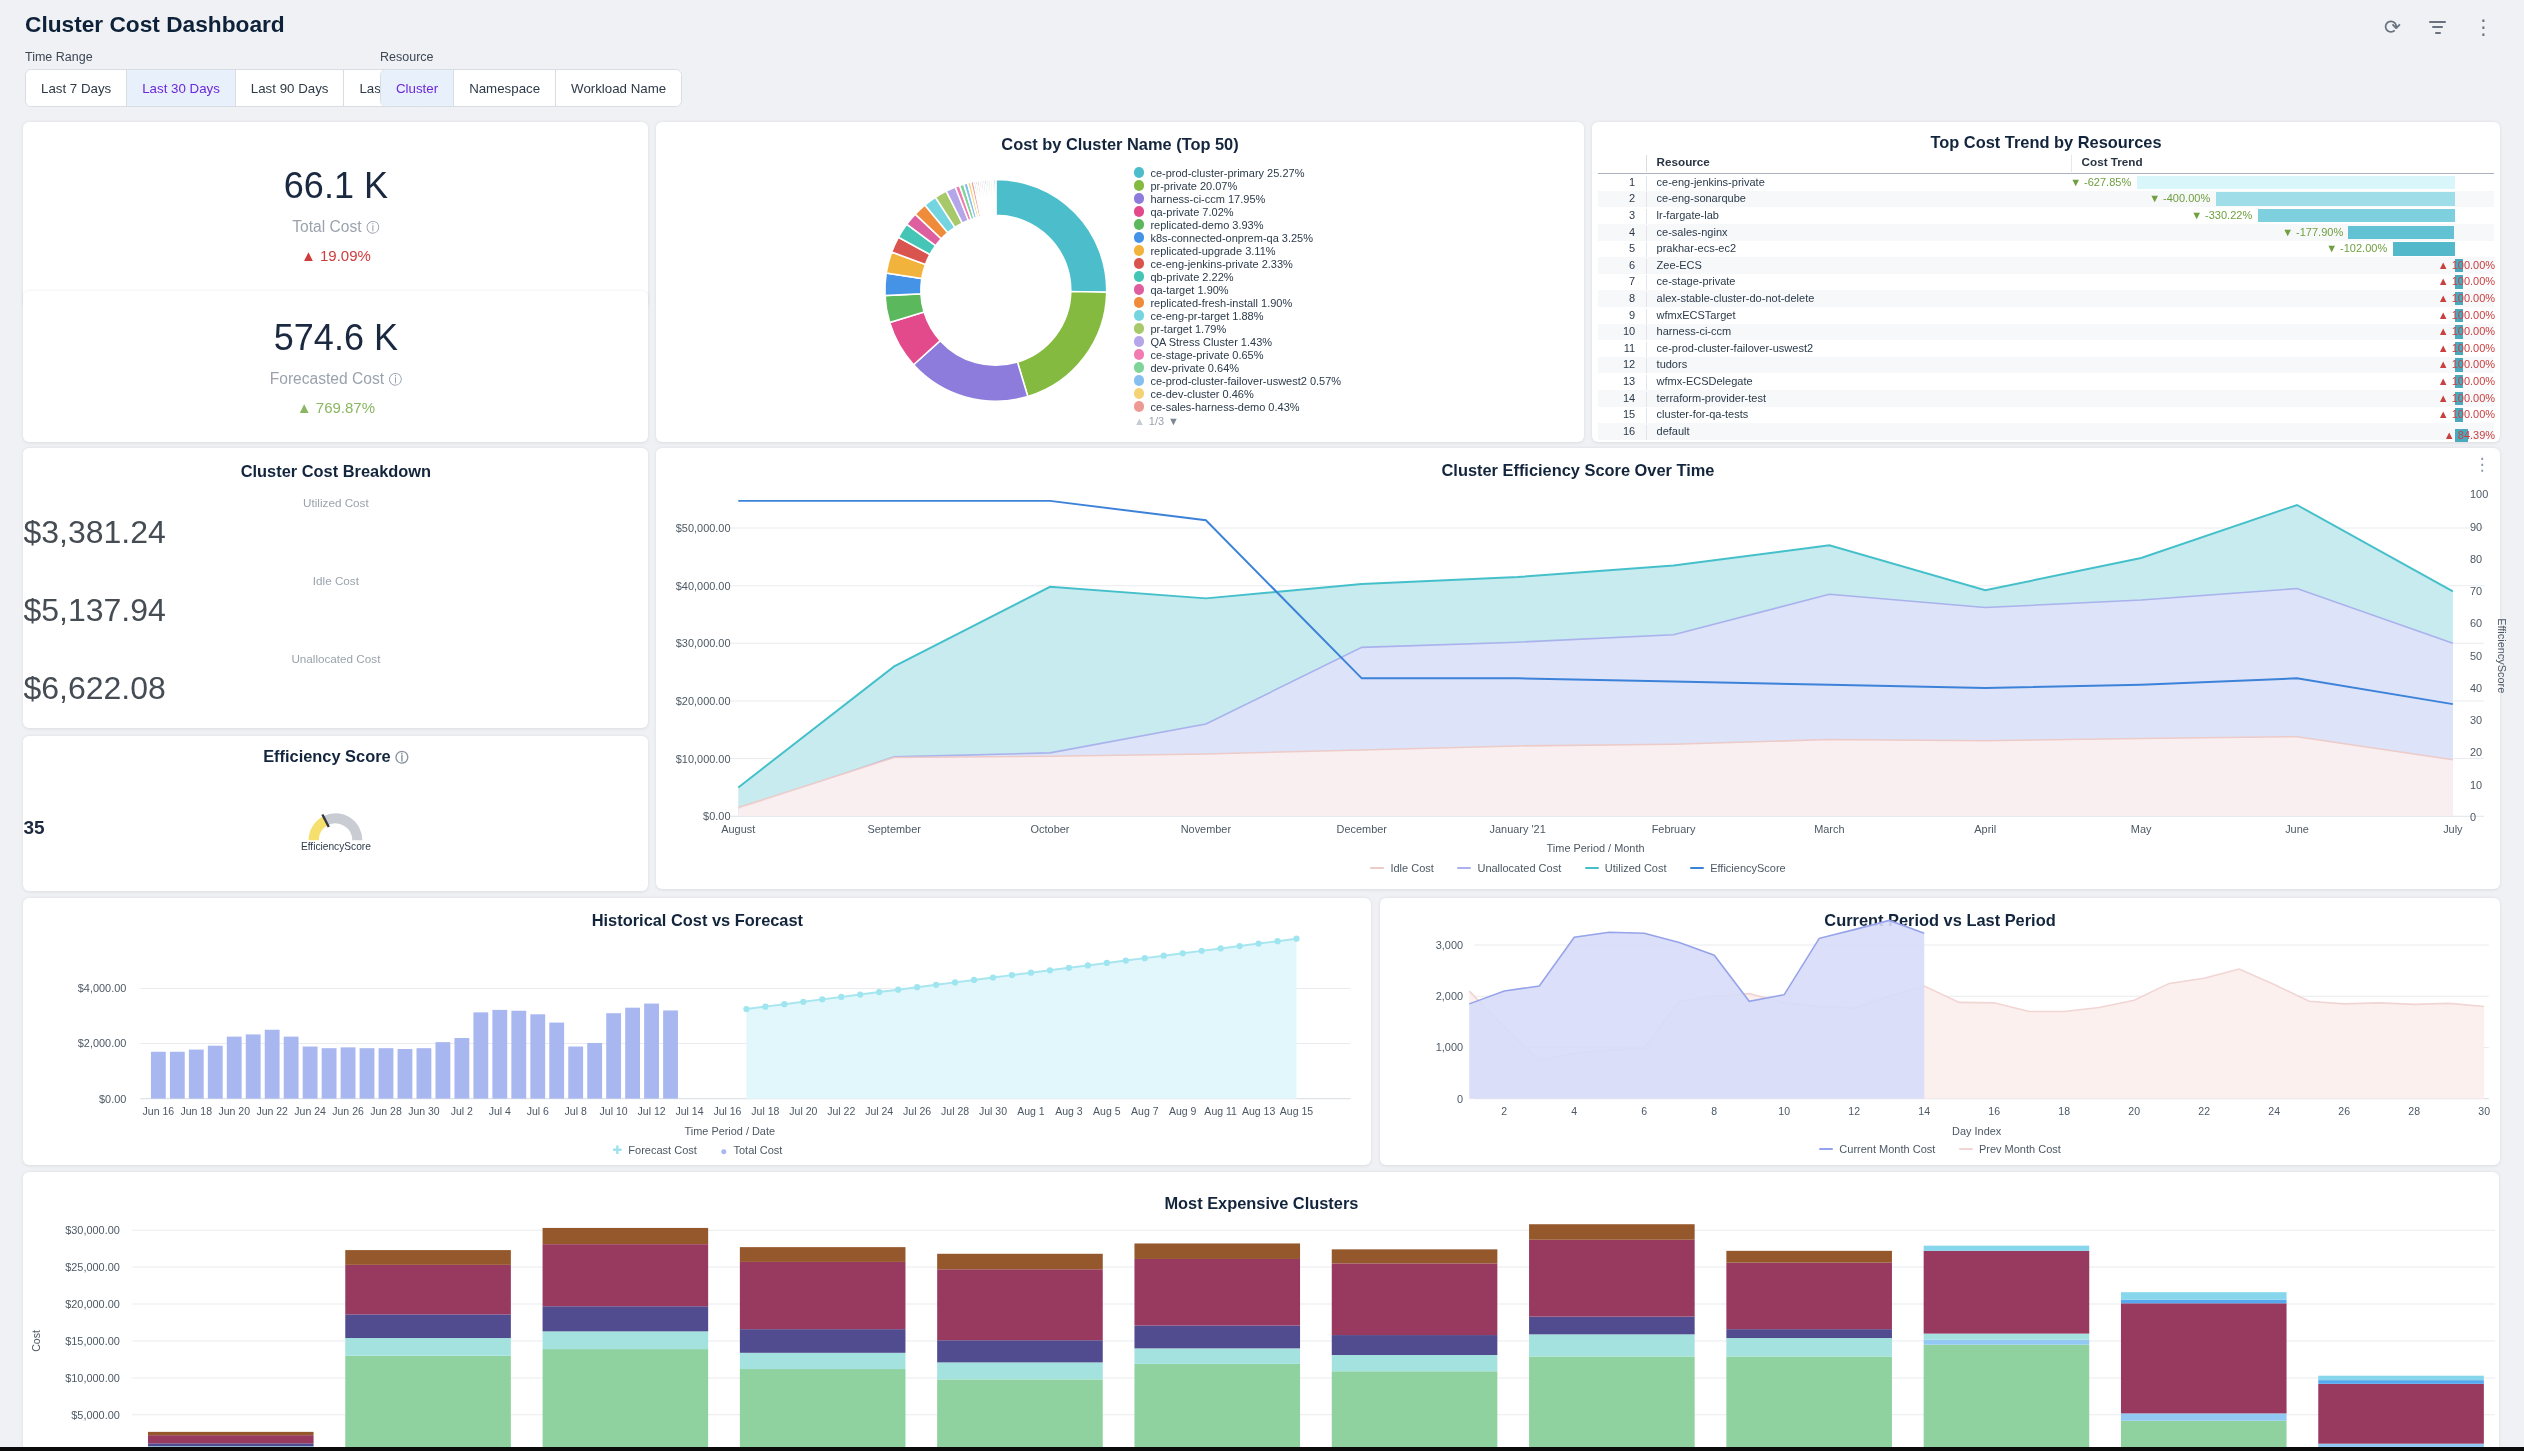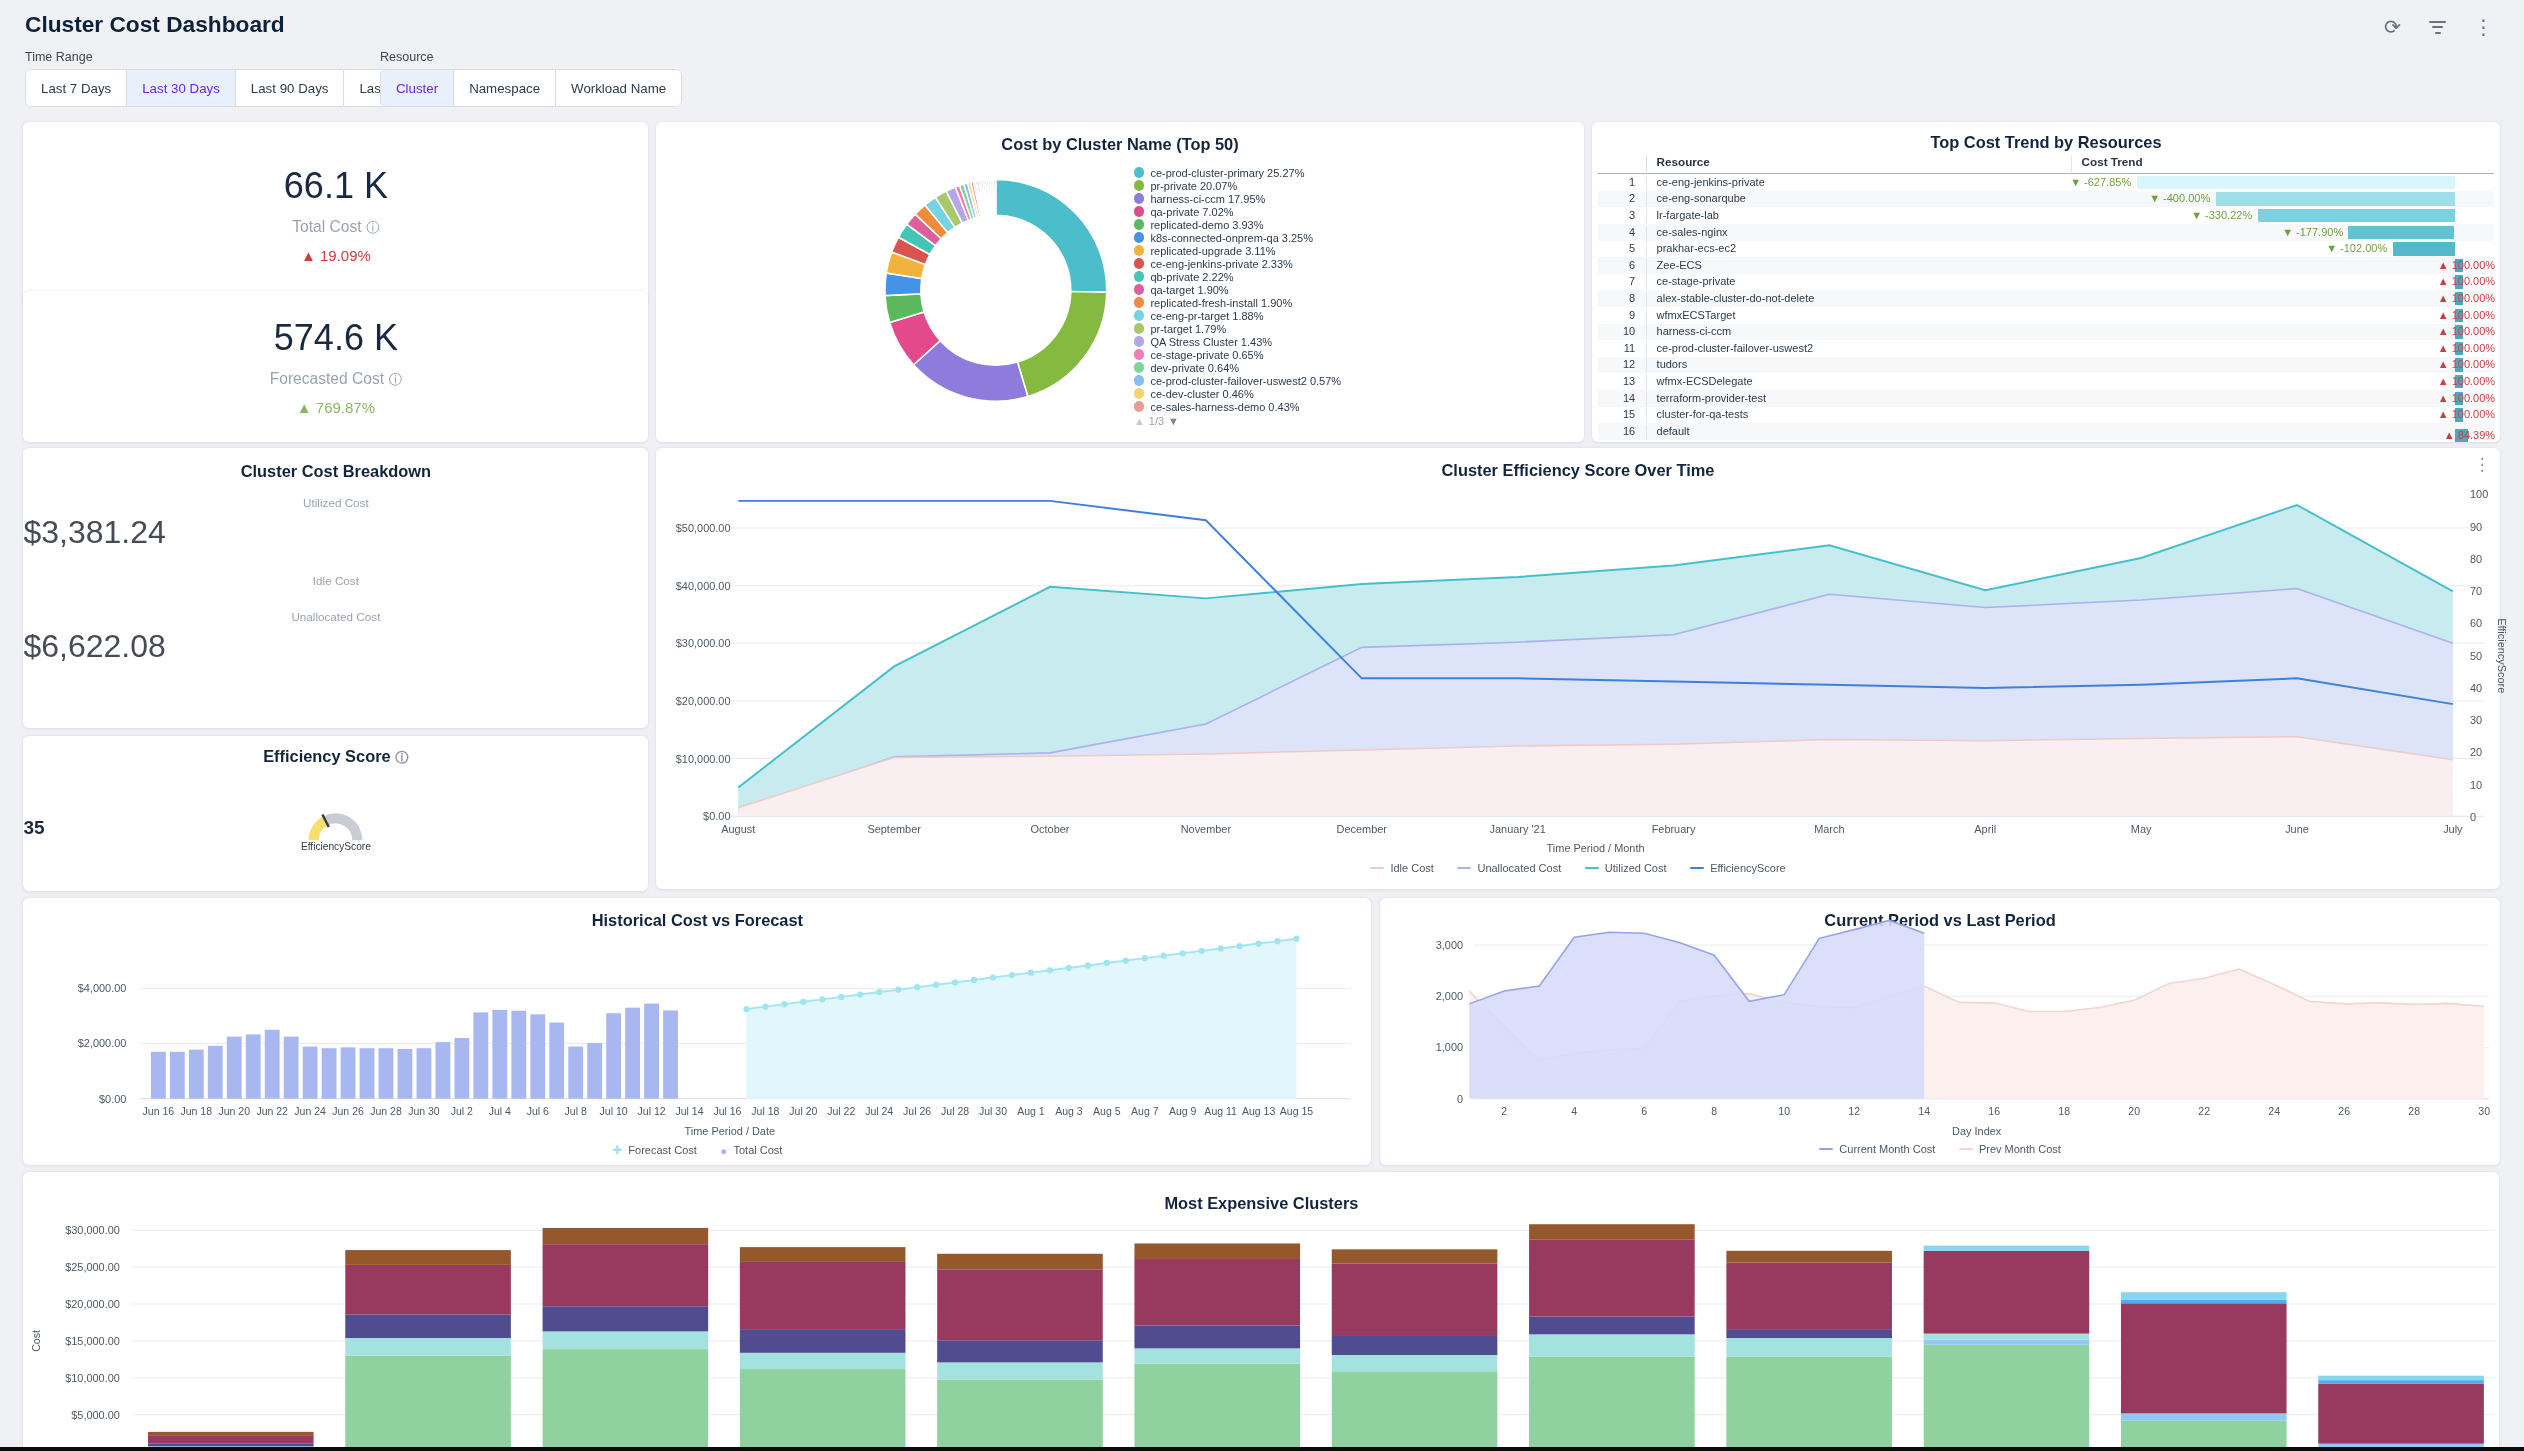--- a/index.html
+++ b/index.html
@@ -346,20 +346,21 @@
 
 <div class="card" style="left:23.4px;top:448px;width:625px;height:280px;">
   <div class="card-title" style="margin-top:14px;">Cluster Cost Breakdown</div>
   <div style="position:absolute;left:0;right:0;top:48px;">
     <div style="margin-bottom:23.4px;">
       <div class="bd-label">Utilized Cost</div>
       <div class="bd-value">$3,381.24</div>
     </div>
     <div style="margin-bottom:23.4px;">
       <div class="bd-label">Idle Cost</div>
+      <div class="bd-value">$5,137.94</div>
     </div>
     <div>
       <div class="bd-label">Unallocated Cost</div>
       <div class="bd-value">$6,622.08</div>
     </div>
   </div>
 </div>
 
 <div class="card" style="left:23.4px;top:736px;width:625px;height:155px;">
   <div class="card-title" style="margin-top:11px;"><span>Efficiency Score</span><span class="info">ⓘ</span></div>

